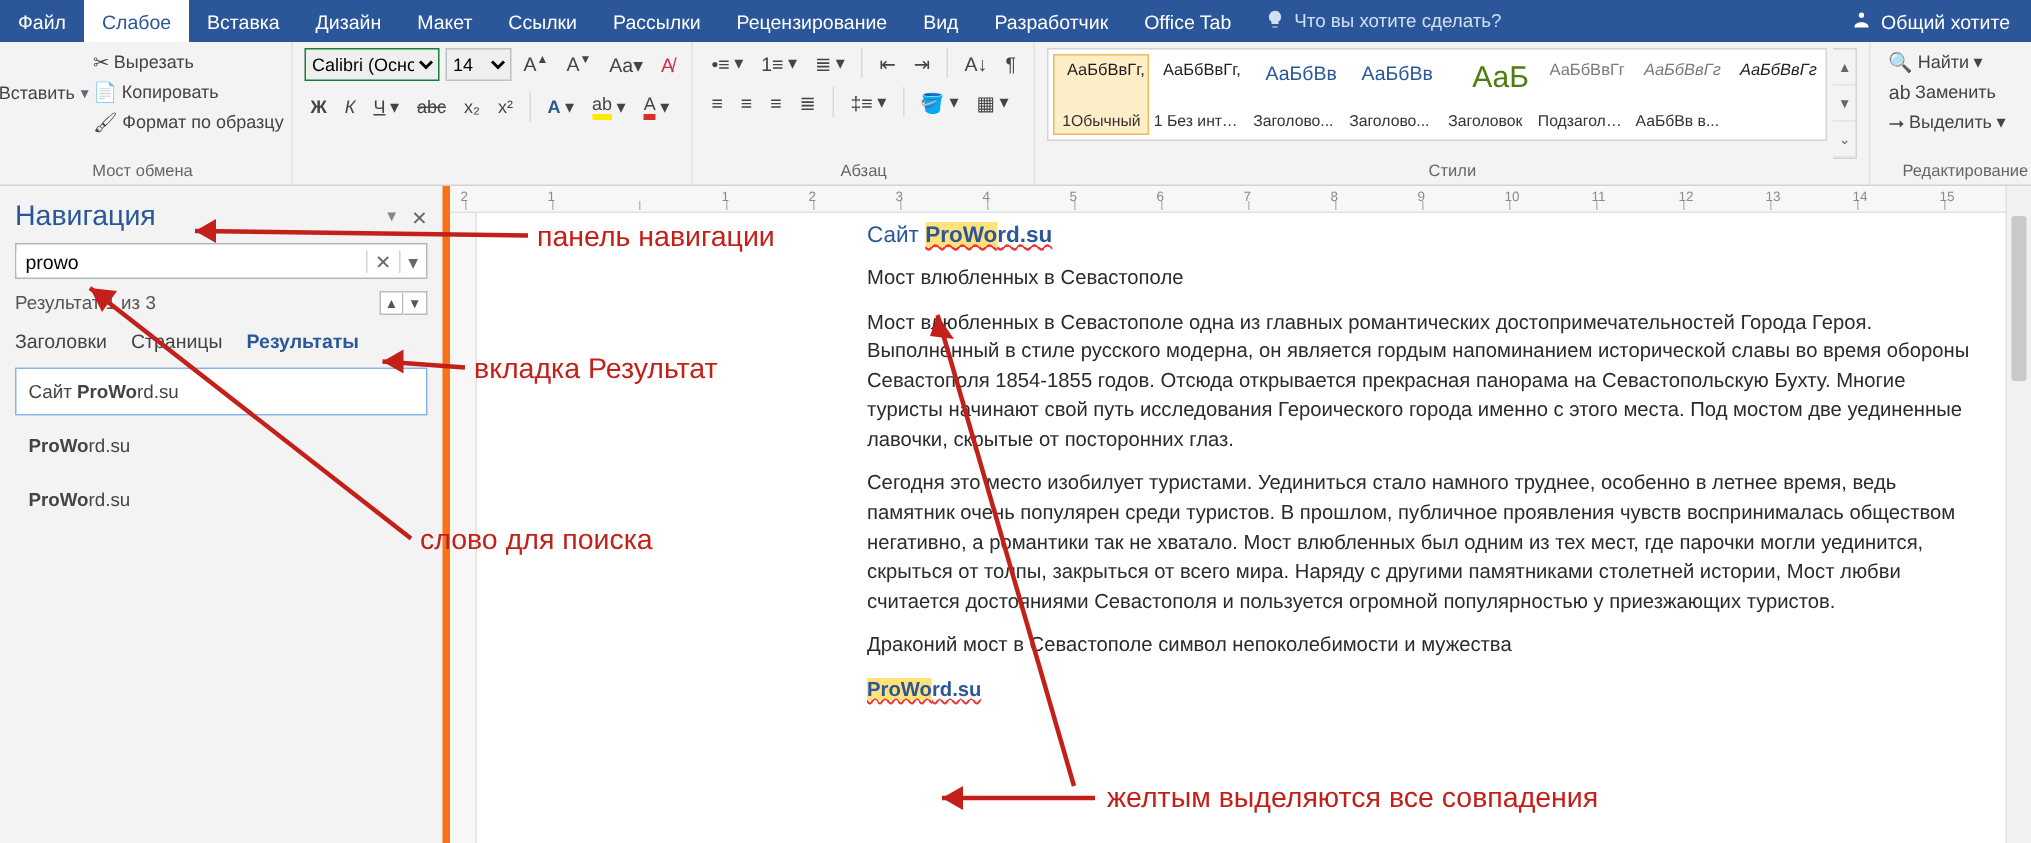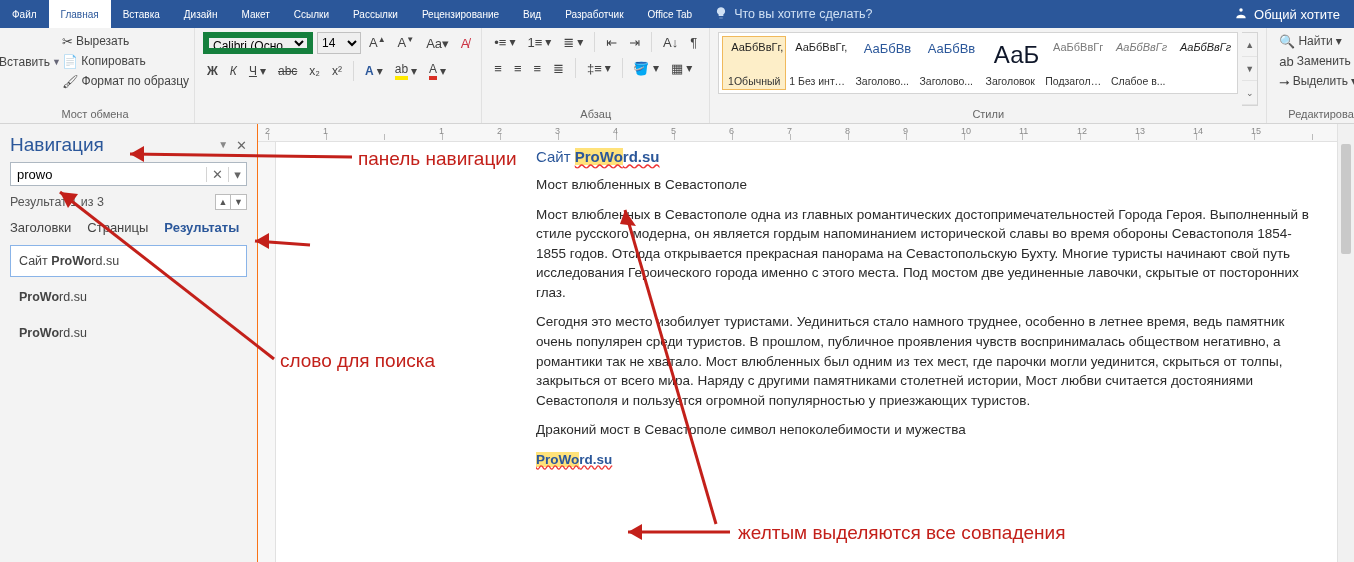--- a/index.html
+++ b/index.html
@@ -1,58 +1,58 @@
 <!DOCTYPE html>
 <html><head>
 <meta charset="utf-8">
 <style>
   * { box-sizing: border-box; margin: 0; padding: 0; font-family: "Segoe UI", Tahoma, sans-serif; }
   body { width: 1354px; height: 562px; background: #fff; overflow: hidden; font-size: 13px; position: relative; }
 
   
   .tabs { display: flex; align-items: stretch; height: 28px; background: #2b579a; color: #fff; }
-  .tabs .tab { padding: 0 12px; display: flex; align-items: center; font-size: 10px; cursor: pointer; white-space: nowrap; }
+  .tabs .tab { padding: 0 12px; display: flex; align-items: center; font-size: 13px; cursor: pointer; white-space: nowrap; }
   .tabs .tab.file { background: #2b579a; }
   .tabs .tab.active { background: #fff; color: #2b579a; }
   .tabs .tell-me { display: flex; align-items: center; color: #cfe0f4; flex: 1; padding-left: 10px; gap: 6px; font-size: 12.5px; }
   .tabs .share { background: #2b579a; color: #fff; display: flex; align-items: center; gap: 6px; padding: 0 14px; }
   .tell-me svg, .share svg { width: 14px; height: 14px; fill: currentColor; }
 
   
   .ribbon { height: 96px; background: #f3f3f3; border-bottom: 1px solid #d4d4d4; display: flex; }
   .group { border-right: 1px solid #e1e1e1; padding: 4px 8px 0 8px; display: flex; flex-direction: column; justify-content: space-between; }
   .group-label { text-align: center; font-size: 11px; color: #666; padding: 2px 0 3px 0; }
   .grow { flex: 1; }
   .row { display: flex; align-items: center; gap: 4px; }
   .col { display: flex; flex-direction: column; gap: 2px; }
   .icon-btn { display: inline-flex; align-items: center; justify-content: center; padding: 2px 4px; border-radius: 2px; color: #444; cursor: pointer; gap: 3px; font-size: 12px; white-space: nowrap; }
   .sep { width: 1px; height: 20px; background: #d9d9d9; margin: 0 3px; }
   .paste-big { display: flex; flex-direction: row; align-items: center; width: 50px; padding-top: 4px; gap: 2px; }
   .paste-big svg { width: 30px; height: 30px; }
   .paste-big span { font-size: 12px; }
-  select.font-name { width: 110px; font-size: 12px; height: 22px; border: 6px solid #15803d; }
+  select.font-name { width: 90px; font-size: 12px; height: 22px; border: 1px solid #15803d; }
   select.font-size { width: 44px; font-size: 12px; height: 22px; border: 1px solid #c1c1c1; }
   .styles-gallery { display: flex; gap: 0; border: 1px solid #d4d4d4; background: #fff; padding: 3px; height: 62px; align-items: stretch; }
   .style-item { width: 64px; border: 1px solid transparent; display: flex; flex-direction: column; justify-content: space-between; align-items: flex-end; padding: 4px 2px 2px 2px; cursor: pointer; }
   .style-item .sample { font-size: 11px; color: #1f1f1f; }
   .style-item .name { font-size: 10.5px; color: #333; white-space: nowrap; overflow: hidden; text-overflow: ellipsis; width: 100%; text-align: center; }
   .style-item.sel { border-color: #f0b95c; background: #fdeec8; }
   .styles-chevrons { width: 16px; border: 1px solid #d4d4d4; border-left: none; display: flex; flex-direction: column; }
   .styles-chevrons div { flex: 1; display: flex; align-items: center; justify-content: center; font-size: 9px; color: #666; border-bottom: 1px solid #e3e3e3; cursor: pointer; }
   .edit-col .icon-btn { justify-content: flex-start; width: 110px; }
   .clipboard-col .icon-btn { justify-content: flex-start; width: 128px; }
 
   
   .glyph { font-family: "Segoe UI Symbol", sans-serif; font-size: 13px; line-height: 1; }
 
   
   .main { display: flex; height: calc(562px - 28px - 96px); position: relative; }
 
   
-  .navpane { width: 258px; background: #f3f3f3; border-right: 1px solid #f97316; display: flex; flex-direction: column; padding: 0 10px; }
+  .navpane { width: 300px; background: #f3f3f3; border-right: 5px solid #f97316; display: flex; flex-direction: column; padding: 0 10px; }
   .navpane-header { display: flex; align-items: center; justify-content: space-between; padding: 10px 0 6px 0; }
   .navpane-title { color: #2b579a; font-size: 19px; }
   .navpane-header .close { color: #666; font-size: 13px; cursor: pointer; }
   .search-box { display: flex; border: 1px solid #aeb8c2; background: #fff; height: 24px; align-items: center; }
   .search-box input { flex: 1; border: none; outline: none; padding: 0 6px; font-size: 13px; }
   .search-box .clear { width: 22px; text-align: center; color: #666; cursor: pointer; border-left: 1px solid #d4d4d4; }
   .search-box .dd { width: 18px; text-align: center; color: #666; cursor: pointer; border-left: 1px solid #d4d4d4; }
   .result-bar { display: flex; align-items: center; justify-content: space-between; padding: 8px 0 4px 0; font-size: 12.5px; color: #555; }
   .stepper { display: flex; }
   .stepper div { width: 16px; height: 16px; border: 1px solid #bcbcbc; display: flex; align-items: center; justify-content: center; font-size: 9px; background: #fff; cursor: pointer; }
@@ -89,21 +89,21 @@
   svg.arrow polygon { fill: #c3201a; }
 
   .scroll-stub { position: absolute; right: 0; top: 0; bottom: 0; width: 17px; background: #f1f1f1; border-left: 1px solid #e1e1e1; }
   .scroll-thumb { position: absolute; left: 3px; right: 3px; top: 20px; height: 110px; background: #c9c9c9; border-radius: 2px; }
 </style>
 </head>
 <body>
 
 <div class="tabs">
   <div class="tab file">Файл</div>
-  <div class="tab active">Главная</div>
+  <div class="tab active">Слабое</div>
   <div class="tab">Вставка</div>
   <div class="tab">Дизайн</div>
   <div class="tab">Макет</div>
   <div class="tab">Ссылки</div>
   <div class="tab">Рассылки</div>
   <div class="tab">Рецензирование</div>
   <div class="tab">Вид</div>
   <div class="tab">Разработчик</div>
   <div class="tab">Office Tab</div>
   <div class="tell-me">
@@ -256,30 +256,30 @@
           </div>
           <div class="style-item">
             <div class="sample" style="color: rgb(43, 87, 154); font-size: 13px;">АаБбВв</div>
             <div class="name">Заголово...</div>
           </div>
           <div class="style-item">
             <div class="sample" style="color: rgb(43, 87, 154); font-size: 13px;">АаБбВв</div>
             <div class="name">Заголово...</div>
           </div>
           <div class="style-item">
-            <div class="sample" style="font-size: 24px; color: #0f172a;">АаБ</div>
+            <div class="sample" style="font-size: 20px; color: #4d7c0f;">АаБ</div>
             <div class="name">Заголовок</div>
           </div>
           <div class="style-item">
             <div class="sample" style="color: rgb(122, 122, 122);">АаБбВвГг</div>
             <div class="name">Подзаголо...</div>
           </div>
           <div class="style-item">
             <div class="sample" style="color: rgb(122, 122, 122); font-style: italic;">АаБбВвГг</div>
-            <div class="name">Слабое в...</div>
+            <div class="name">АаБбВв в...</div>
           </div>
           <div class="style-item">
             <div class="sample" style="font-style: italic;">АаБбВвГг</div>
             <div class="name"></div>
           </div>
         </div>
       <div class="styles-chevrons">
         <div>▲</div>
         <div>▼</div>
         <div>⌄</div>
@@ -389,20 +389,21 @@
         <p>Драконий мост в Севастополе символ непоколебимости и мужества</p>
         <p><span class="match squig"><span class="hl">ProWo</span><span>rd.su</span></span></p>
       </div>
     </div>
     <div class="scroll-stub">
         <div class="scroll-thumb"></div>
       </div>
   </div>
 
   <div class="annotation" style="left:358px;top:24px">панель навигации</div>
+  <div class="annotation" style="left:316px;top:112px">вкладка Результат</div>
   <div class="annotation" style="left:280px;top:226px">слово для поиска</div>
   <div class="annotation" style="left:738px;top:398px">желтым выделяются все совпадения</div>
 
   <svg class="arrow" style="left:0;top:0;width:100%;height:100%">
 
     <line x1="352" y1="33" x2="130" y2="30"></line>
       <polygon points="130,30 144,22 144,38"></polygon>
 
     <line x1="310" y1="121" x2="255" y2="117"></line>
       <polygon points="255,117 269,109 269,125"></polygon>

